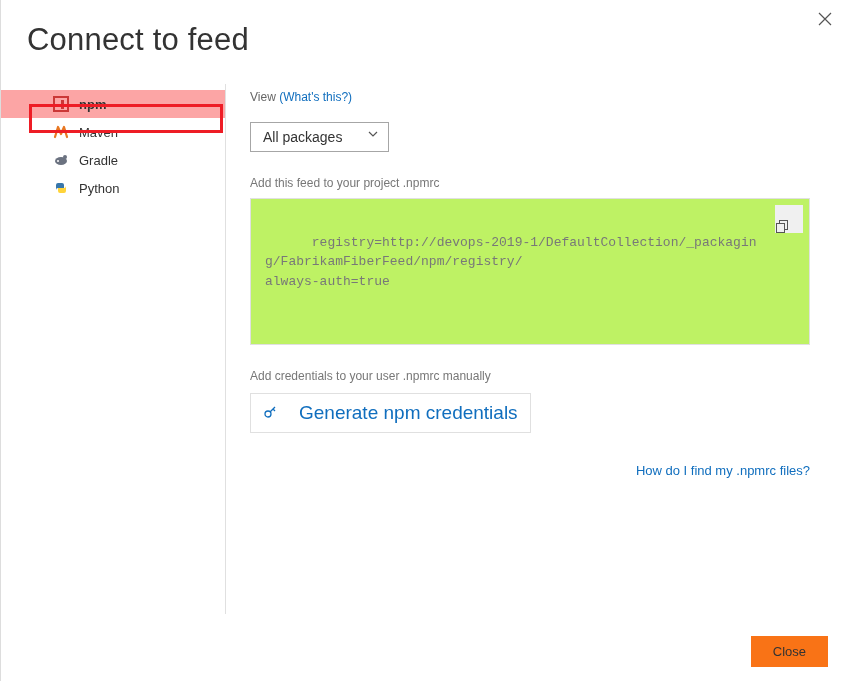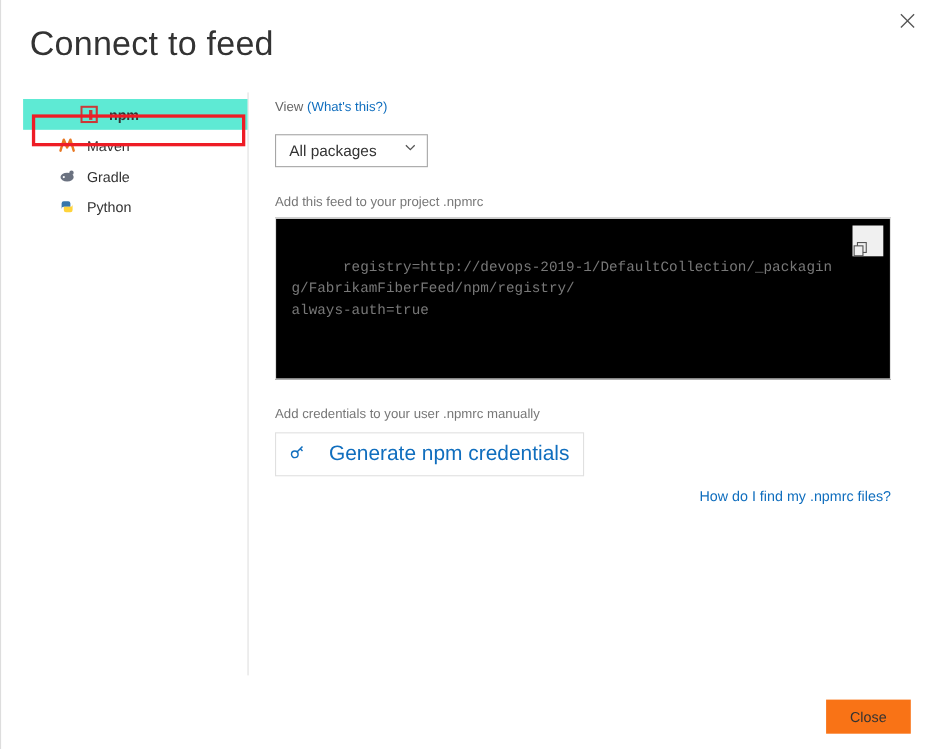--- a/index.html
+++ b/index.html
@@ -48,23 +48,22 @@
     align-items: center;
     height: 28px;
     padding-left: 52px;
     font-size: 13px;
     color: #333;
     cursor: pointer;
     gap: 10px;
     position: relative;
   }
   .side-item.selected {
-    background: #5eead4;
+    background: #fca5a5;
     font-weight: 600;
-    margin-left: 20px;
   }
   .highlight-box {
     position: absolute;
     left: 28px;
     top: 104px;
     width: 194px;
     height: 29px;
     border: 3px solid #ee1c25;
     pointer-events: none;
   }
@@ -100,21 +99,21 @@
     background: #fff;
   }
   .chev { font-size: 10px; color: #555; }
   .section-label {
     font-size: 12px;
     color: #777;
     margin: 24px 0 8px 0;
   }
   .codeblock {
     border: 1px solid #e0e0e0;
-    background: #000000;
+    background: #bef264;
     position: relative;
     padding: 14px 42px 14px 14px;
     font-family: Consolas, "Courier New", monospace;
     font-size: 13px;
     color: #787878;
     line-height: 1.5;
     white-space: pre-wrap;
     word-break: break-all;
   }
   .copy-btn {
@@ -135,21 +134,21 @@
     gap: 22px;
     border: 1px solid #e0e0e0;
     padding: 8px 12px;
     font-size: 19px;
     color: #106ebe;
     cursor: pointer;
     margin-top: 2px;
   }
   .help-link {
     text-align: right;
-    margin-top: 10px;
+    margin-top: 30px;
     font-size: 13px;
   }
   .help-link a { color: #106ebe; text-decoration: none; }
   .footer {
     position: absolute;
     bottom: 14px;
     right: 22px;
   }
   .close-btn {
     background: #f97316;

